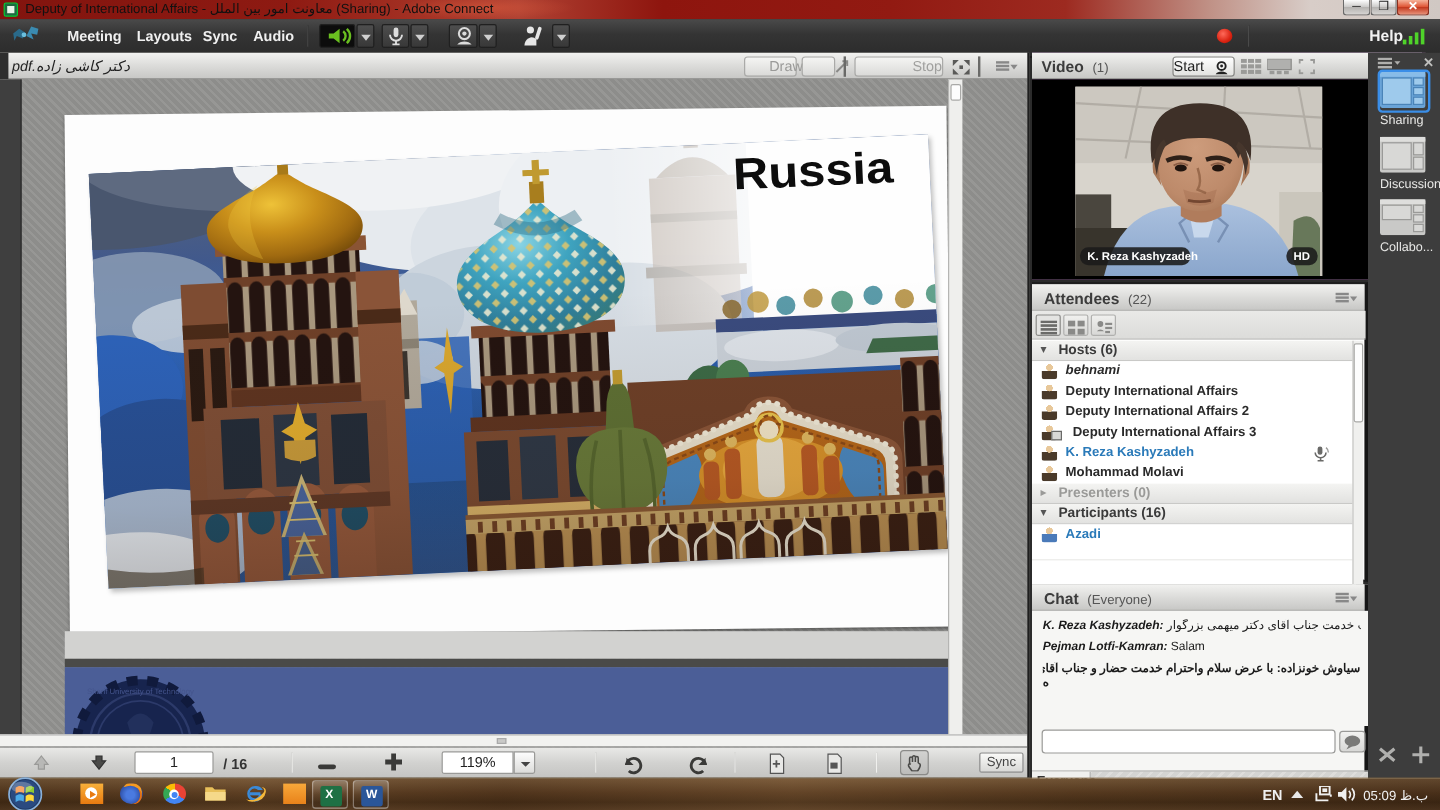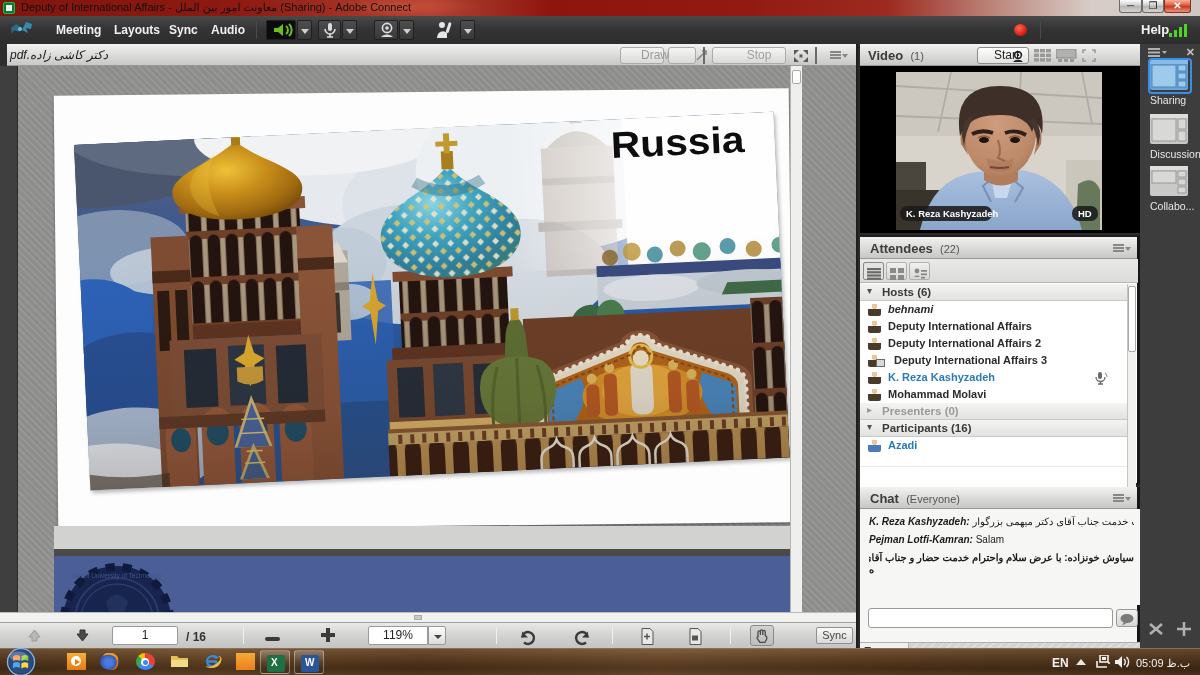--- a/index.html
+++ b/index.html
@@ -55,21 +55,21 @@
 #leftdark { position:absolute; left:0; top:0; width:18px; height:546px; background:#3f3f3f; border-right:1px solid #2a2a2a; }
 #whitepage { position:absolute; left:56px; top:26px; width:735px; height:434px; background:#fdfdfd; transform:rotate(-0.6deg); box-shadow:0 2px 3px rgba(0,0,0,0.35); }
 #bluepage { position:absolute; left:54px; top:490px; width:738px; height:56px; background:#4b5e97; }
 #vscroll { position:absolute; left:790px; top:0; width:12px; height:546px; background:#efefed; border-left:1px solid #b5b5b3; }
 #vthumb { position:absolute; left:1px; top:4px; width:9px; height:14px; background:#fdfdfd; border:1px solid #a9a9a7; border-radius:2px; }
 #hscroll { position:absolute; left:0; top:546px; width:856px; height:10px; background:#f2f2f0; border-top:1px solid #bbb; }
 #pdfbar { position:absolute; left:0; top:556px; width:856px; height:26px;
   background:linear-gradient(#e9e9e7,#d2d2d0 50%,#c4c4c2); border-top:1px solid #9e9e9c; }
 
 .hbtn { position:absolute; top:3px; height:17px; background:linear-gradient(#f5f5f3,#dadad8);
-  border:1px solid #aaaaa8; border-radius:3px; font-size:12px; text-align:center; line-height:15px; color:#8a8a88;padding-left:20px; }
+  border:1px solid #aaaaa8; border-radius:3px; font-size:12px; text-align:right; line-height:15px; color:#8a8a88;padding-left:20px; }
 .hsep { position:absolute; top:3px; width:2px; height:17px; background:#6a6a68; }
 #whitepage { }
 #photo { position:absolute; left:74px; top:79px; width:700px; height:346px;
   transform:rotate(-2.72deg); transform-origin:0 0; background:#3d66a8; overflow:hidden;
   box-shadow:2px 3px 4px rgba(0,0,0,0.25); }
 #russia { position:absolute; left:610px; top:59px; width:180px; font-size:37px; font-weight:bold;
   color:#0d0d0d; transform:rotate(-2.6deg) scaleX(1.1); transform-origin:0 0; letter-spacing:0px; font-family:"Liberation Sans",sans-serif; }
 
 
 .tbtn { position:absolute; top:3px; height:19px; }
@@ -571,21 +571,21 @@
               <path d="M3 8 V4 a1.2 1.2 0 0 1 2.4 0 M5.4 7 V3 a1.2 1.2 0 0 1 2.4 0 M7.8 7 V3.6 a1.2 1.2 0 0 1 2.4 0 V8 M10.2 8 c2 0 2 2 1 4 l-1.5 2.5 H5 L2.5 11 c-1 -1.8 0 -3 1.5 -2" fill="none" stroke="#4a4a48" stroke-width="1.3"></path>
             </svg>
         </div>
         <div id="syncbtn">Sync</div>
       </div>
     </div>
   </div>
   <div id="videopod" class="abs">
     <div class="podheader">
       <div class="ptitle" style="left:8px;">Video&nbsp;&nbsp;<span class="pcount">(1)</span></div>
-      <div style="position:absolute;left:117px;top:3px;width:52px;height:17px;background:linear-gradient(#fefefe,#e2e2e0);border:1px solid #8a8a88;border-radius:3px;font-size:12px;color:#222;text-align:left;padding-left:16px;line-height:15px;">Start
+      <div style="position:absolute;left:117px;top:3px;width:52px;height:17px;background:linear-gradient(#fefefe,#e2e2e0);border:1px solid #8a8a88;border-radius:3px;font-size:12px;color:#222;text-align:left;padding-left:0;line-height:15px;">Start
         <svg width="13" height="11" viewBox="0 0 13 11" style="position:absolute;right:3px;top:3px;">
             <circle cx="6" cy="4" r="3.4" fill="none" stroke="#222" stroke-width="1.6"></circle>
             <circle cx="6" cy="4" r="1.2" fill="#222"></circle>
             <path d="M1 11 a5.5 4 0 0 1 10 0 z" fill="#222"></path>
           </svg>
       </div>
       <svg style="position:absolute;left:174px;top:5px;" width="20" height="13" viewBox="0 0 20 13">
           <g fill="#9a9a98">
             <rect x="0" y="0" width="5" height="3.4"></rect>
             <rect x="6" y="0" width="5" height="3.4"></rect>

